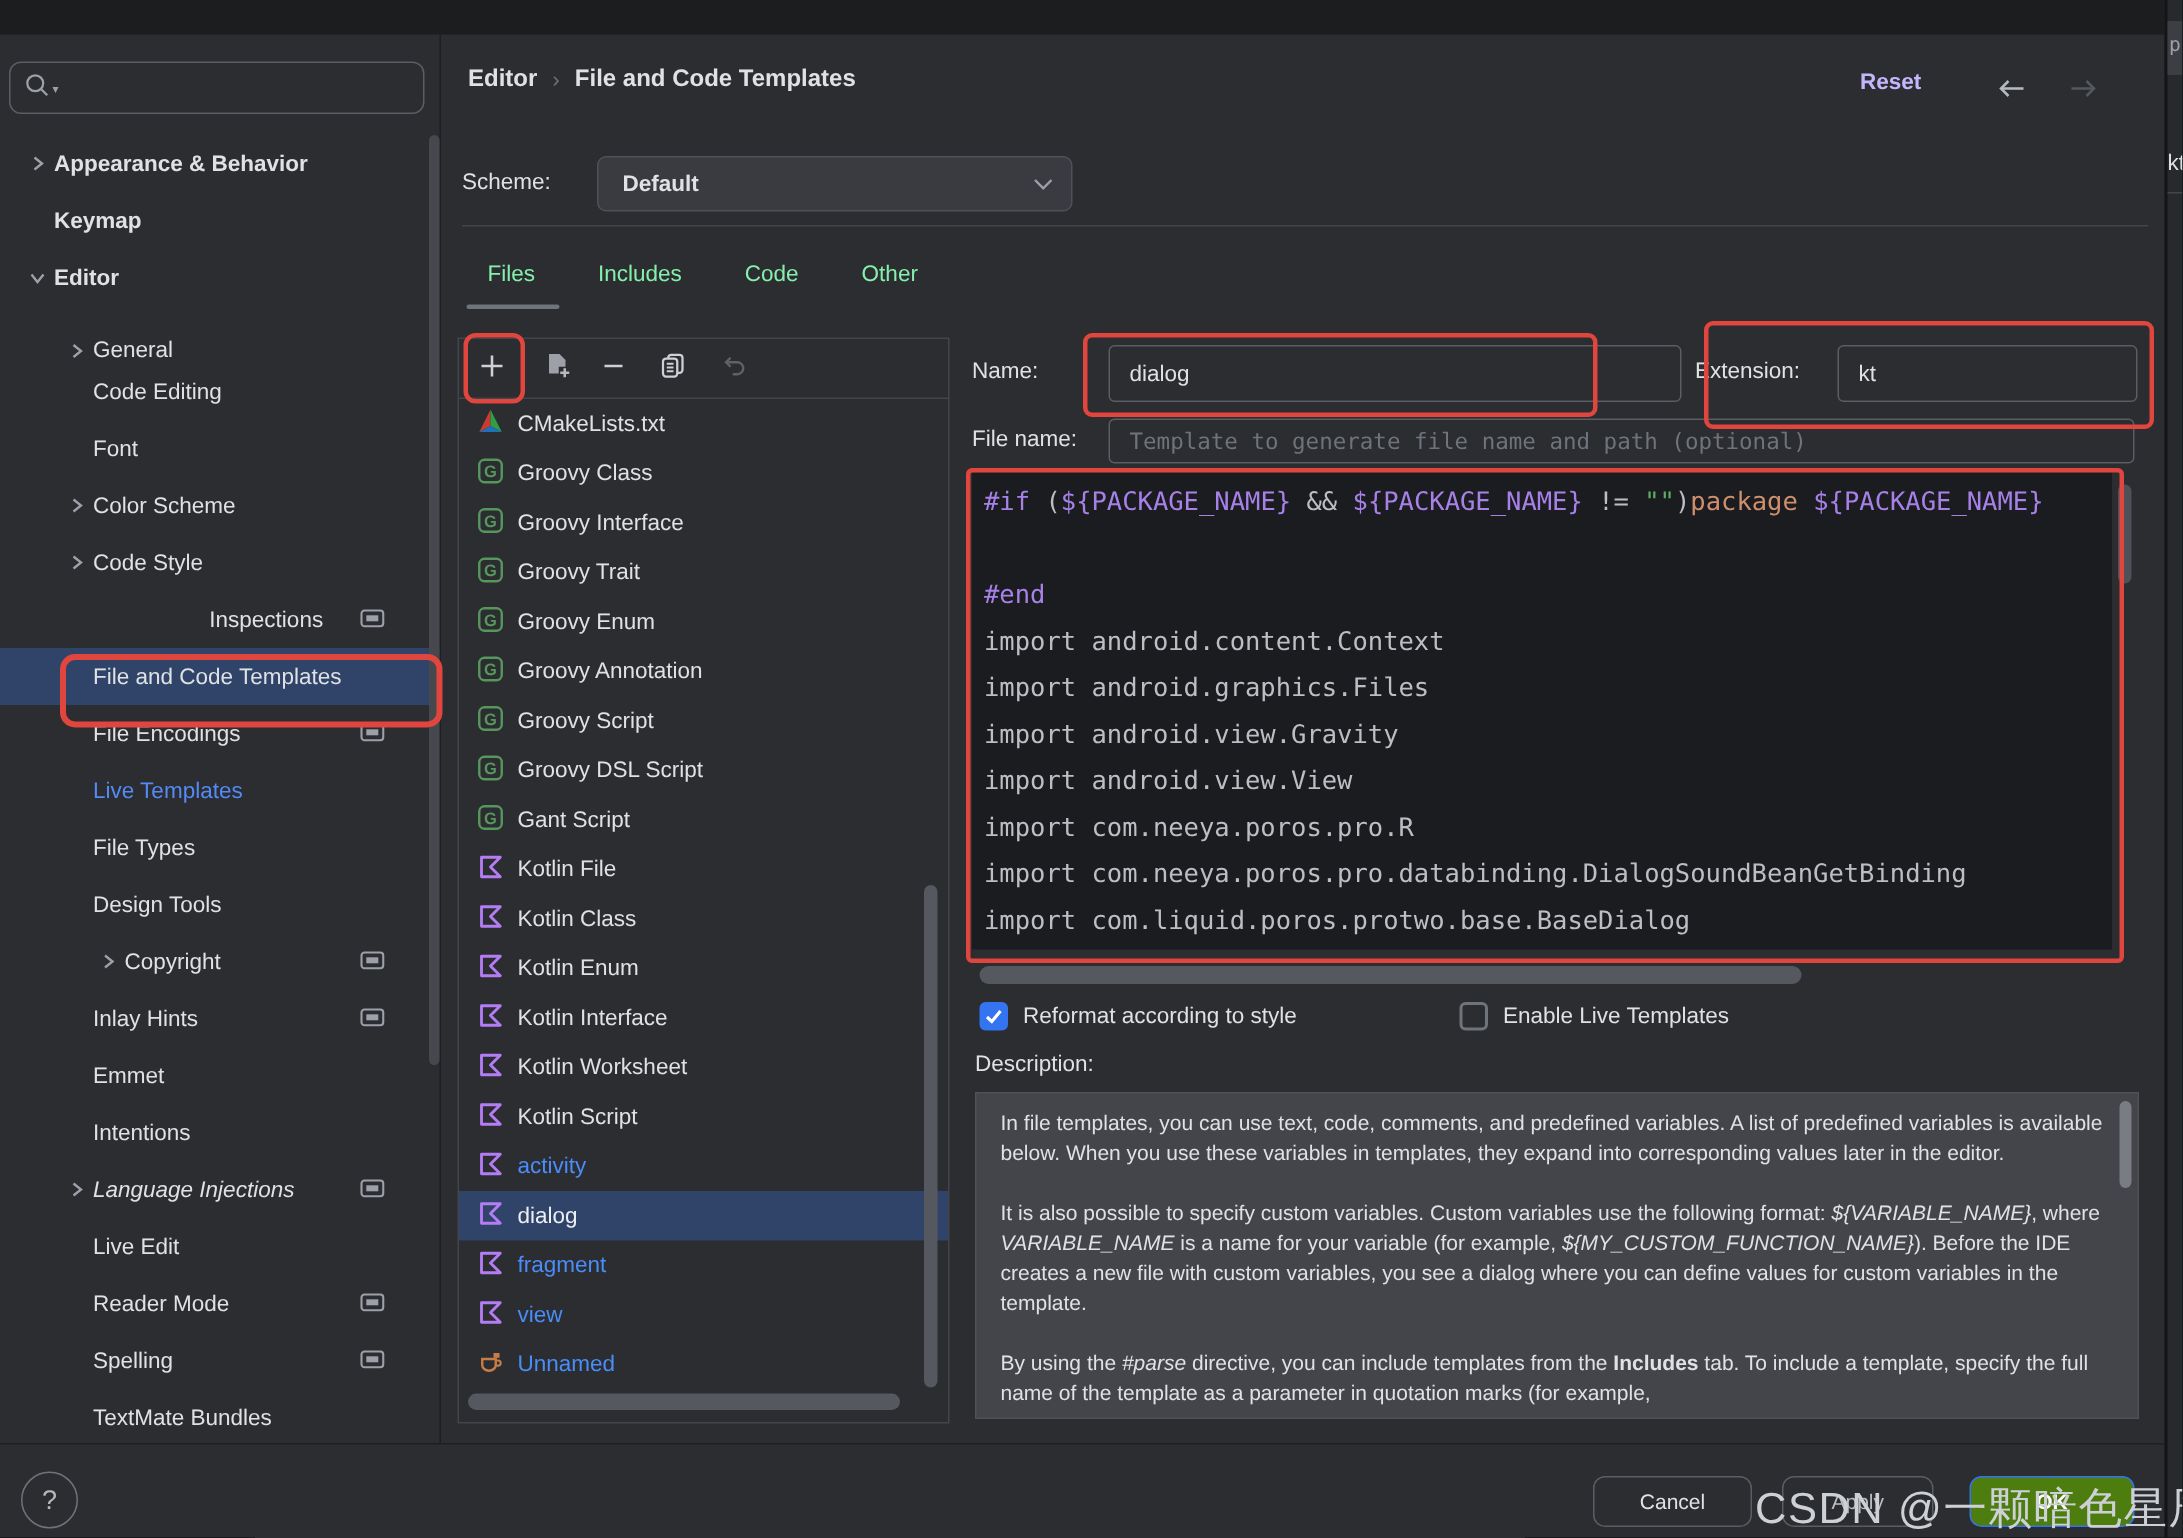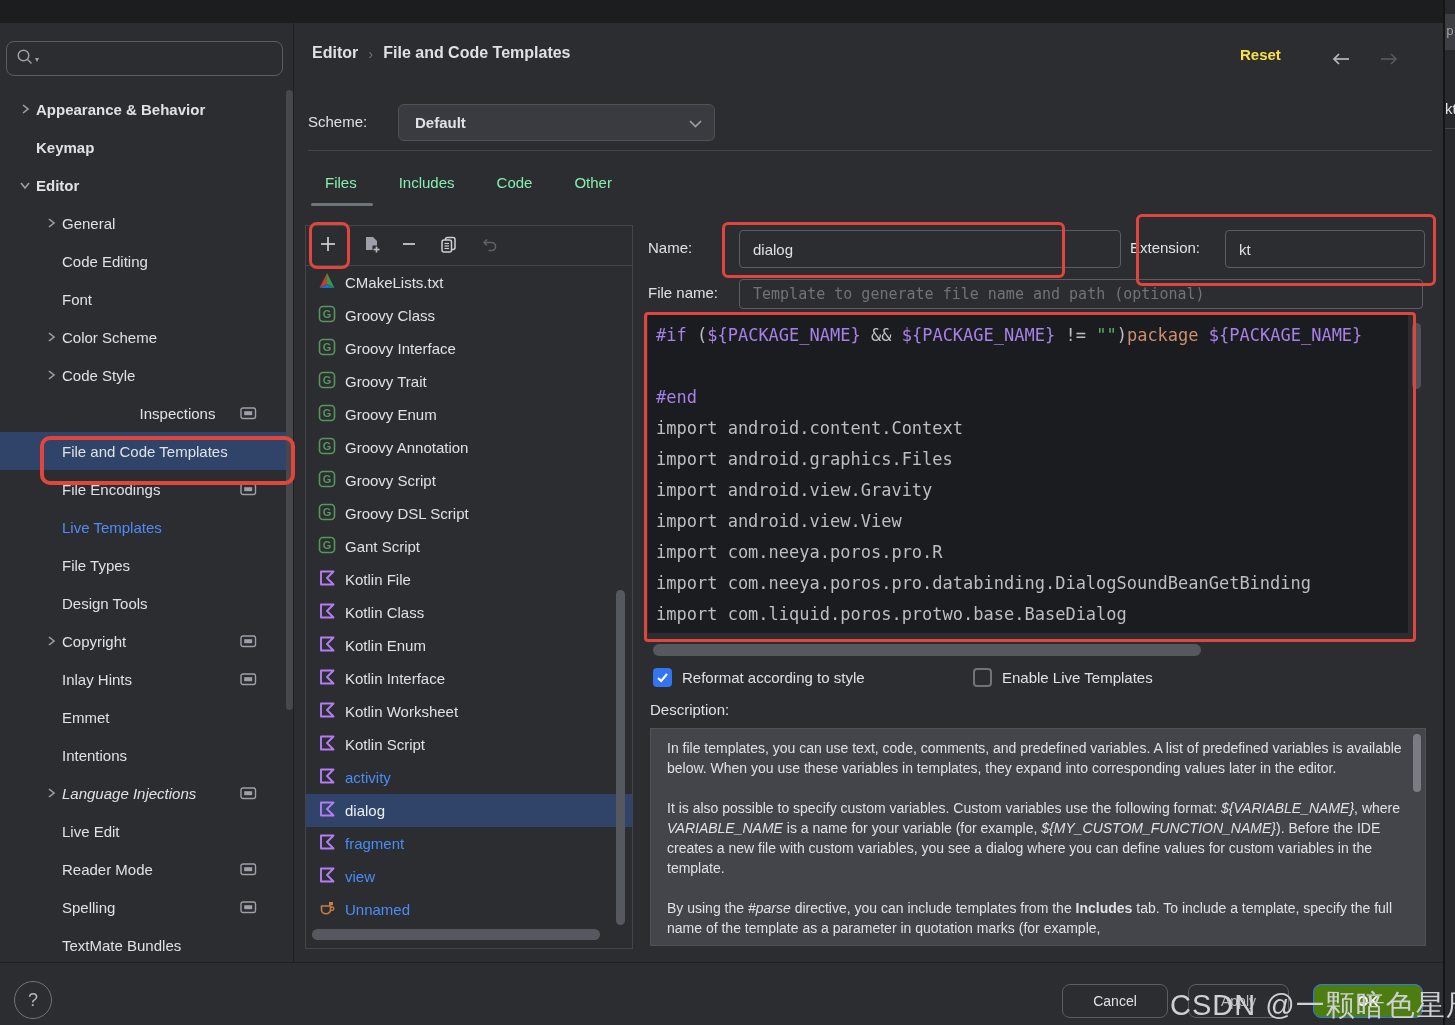--- a/index.html
+++ b/index.html
@@ -28,21 +28,21 @@
   .slabel{color:#dfe1e5;}
   .slabel.bold{font-weight:bold;}
   .slabel.mod{color:#548af7;}
   .screen{position:absolute;left:240px;top:12px;}
   .sb-scroll{left:286px;top:90px;width:7px;height:620px;background:#46484d;border-radius:4px;}
   .help-btn{left:14px;top:981px;width:36px;height:36px;border:1.5px solid #6f737a;border-radius:50%;
             display:flex;align-items:center;justify-content:center;color:#b6b9be;font-size:18px;}
   
   .breadcrumb{left:312px;top:44px;font-size:16px;font-weight:bold;display:flex;gap:10px;align-items:center;}
   .crumb-sep{color:#6f737a;font-weight:normal;font-size:15px;}
-  .reset-link{left:1240px;top:46px;color:#fde047;font-weight:bold;font-size:15px;cursor:pointer;}
+  .reset-link{left:1240px;top:46px;color:#c4b5fd;font-weight:bold;font-size:15px;cursor:pointer;}
   .nav-arrow{top:50px;width:22px;height:22px;}
   
   .scheme-label{left:308px;top:113px;font-size:15px;}
   .scheme-combo{left:398px;top:104px;width:287px;height:35px;background:#393b40;border:1px solid #4e5157;
                 border-radius:6px;display:flex;align-items:center;justify-content:space-between;
                 padding:0 12px 0 16px;font-size:15px;font-weight:bold;}
   .hdr-divider{left:308px;top:150px;width:1124px;height:1px;background:#43454a;}
   
   #tabs{left:325px;top:172px;display:flex;gap:42px;font-size:15px;}
   .tab{color:#86efac;padding:2px 0;cursor:pointer;}
@@ -139,21 +139,21 @@
         <span class="slabel bold">Keymap</span>
       </div>
       <div class="srow" style="padding-left: 14px;">
         <span class="chev">
           <svg width="16" height="16">
             <polyline points="4,6 8,11 12,6" stroke="#9da0a8" stroke-width="1.6" fill="none"></polyline>
           </svg>
         </span>
         <span class="slabel bold">Editor</span>
       </div>
-      <div class="srow" style="padding-left: 40px;">
+      <div class="srow" style="padding-left: 40px; align-items: flex-end;">
         <span class="chev">
           <svg width="16" height="16">
             <polyline points="6,4 11,8 6,12" stroke="#9da0a8" stroke-width="1.6" fill="none"></polyline>
           </svg>
         </span>
         <span class="slabel">General</span>
       </div>
       <div class="srow" style="padding-left: 40px;">
         <span class="chev"></span>
         <span class="slabel">Code Editing</span>
@@ -203,21 +203,21 @@
         <span class="slabel mod">Live Templates</span>
       </div>
       <div class="srow" style="padding-left: 40px;">
         <span class="chev"></span>
         <span class="slabel">File Types</span>
       </div>
       <div class="srow" style="padding-left: 40px;">
         <span class="chev"></span>
         <span class="slabel">Design Tools</span>
       </div>
-      <div class="srow" style="padding-left: 40px;">
+      <div class="srow" style="padding-left: 61px;">
         <span class="chev">
           <svg width="16" height="16">
             <polyline points="6,4 11,8 6,12" stroke="#9da0a8" stroke-width="1.6" fill="none"></polyline>
           </svg>
         </span>
         <span class="slabel">Copyright</span>
         <span class="screen"><svg width="17" height="13">
             <rect x="1" y="1" width="14.5" height="10.5" rx="2" stroke="#9da0a8" stroke-width="1.4" fill="none"></rect>
             <rect x="4.2" y="4.2" width="8" height="4" fill="#9da0a8"></rect>
           </svg></span>

